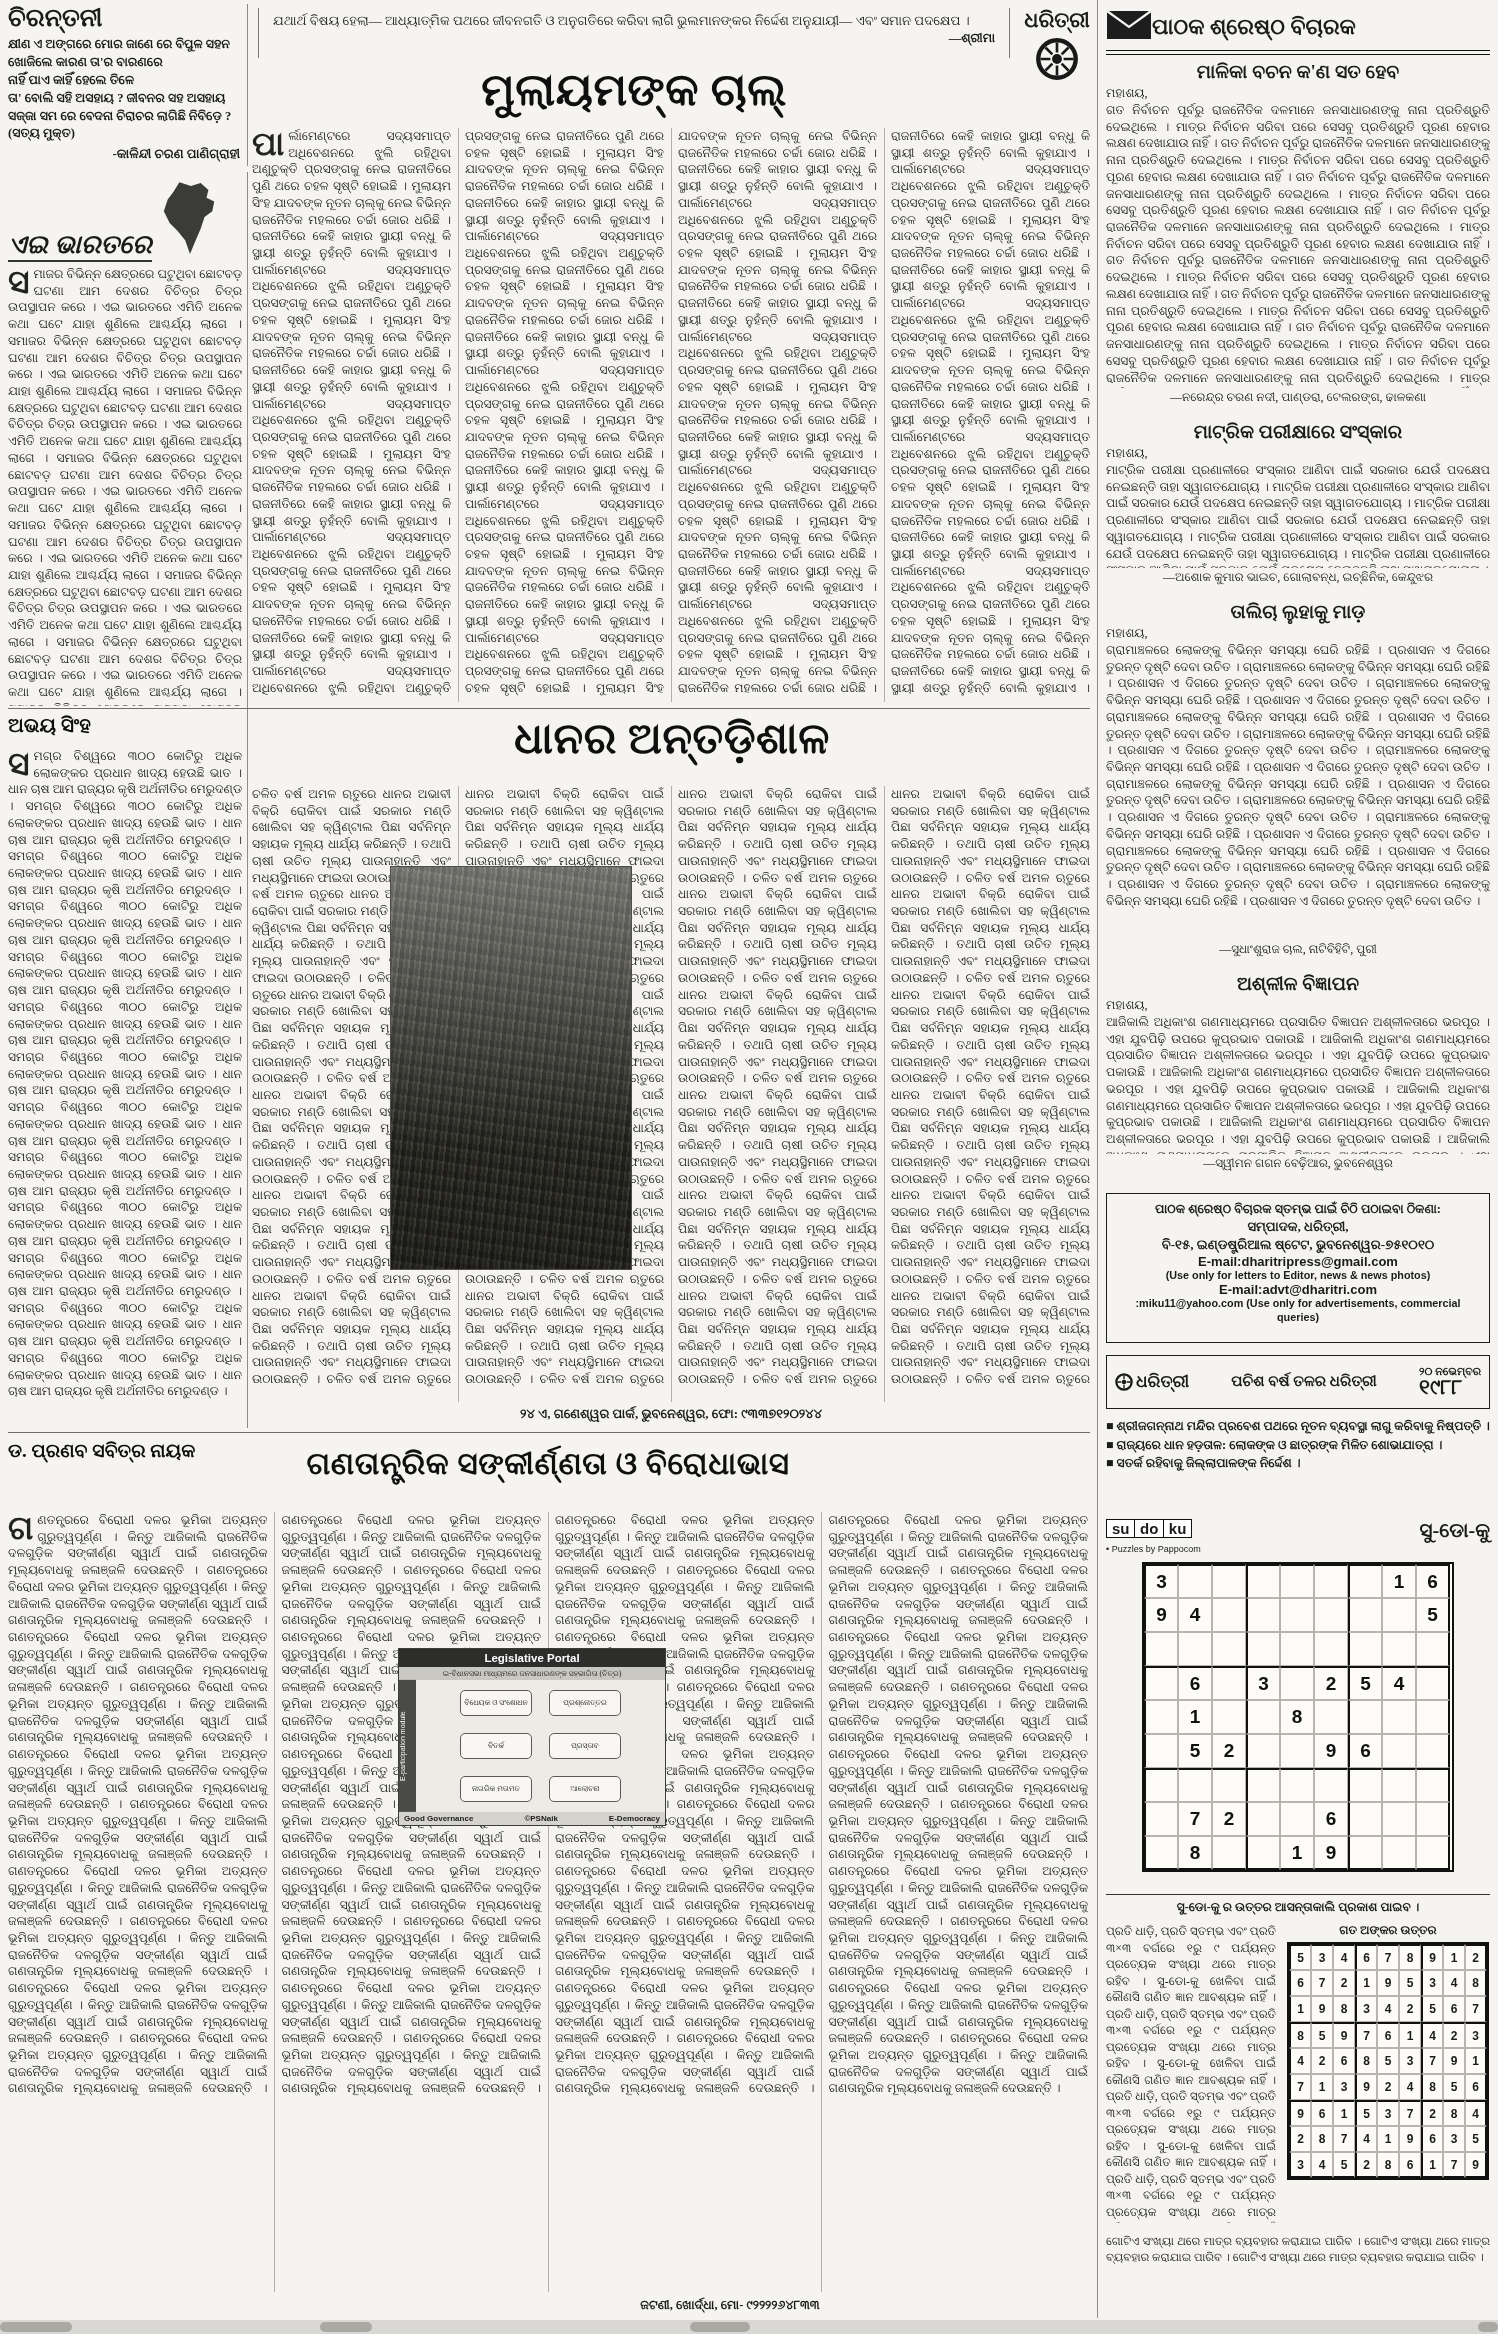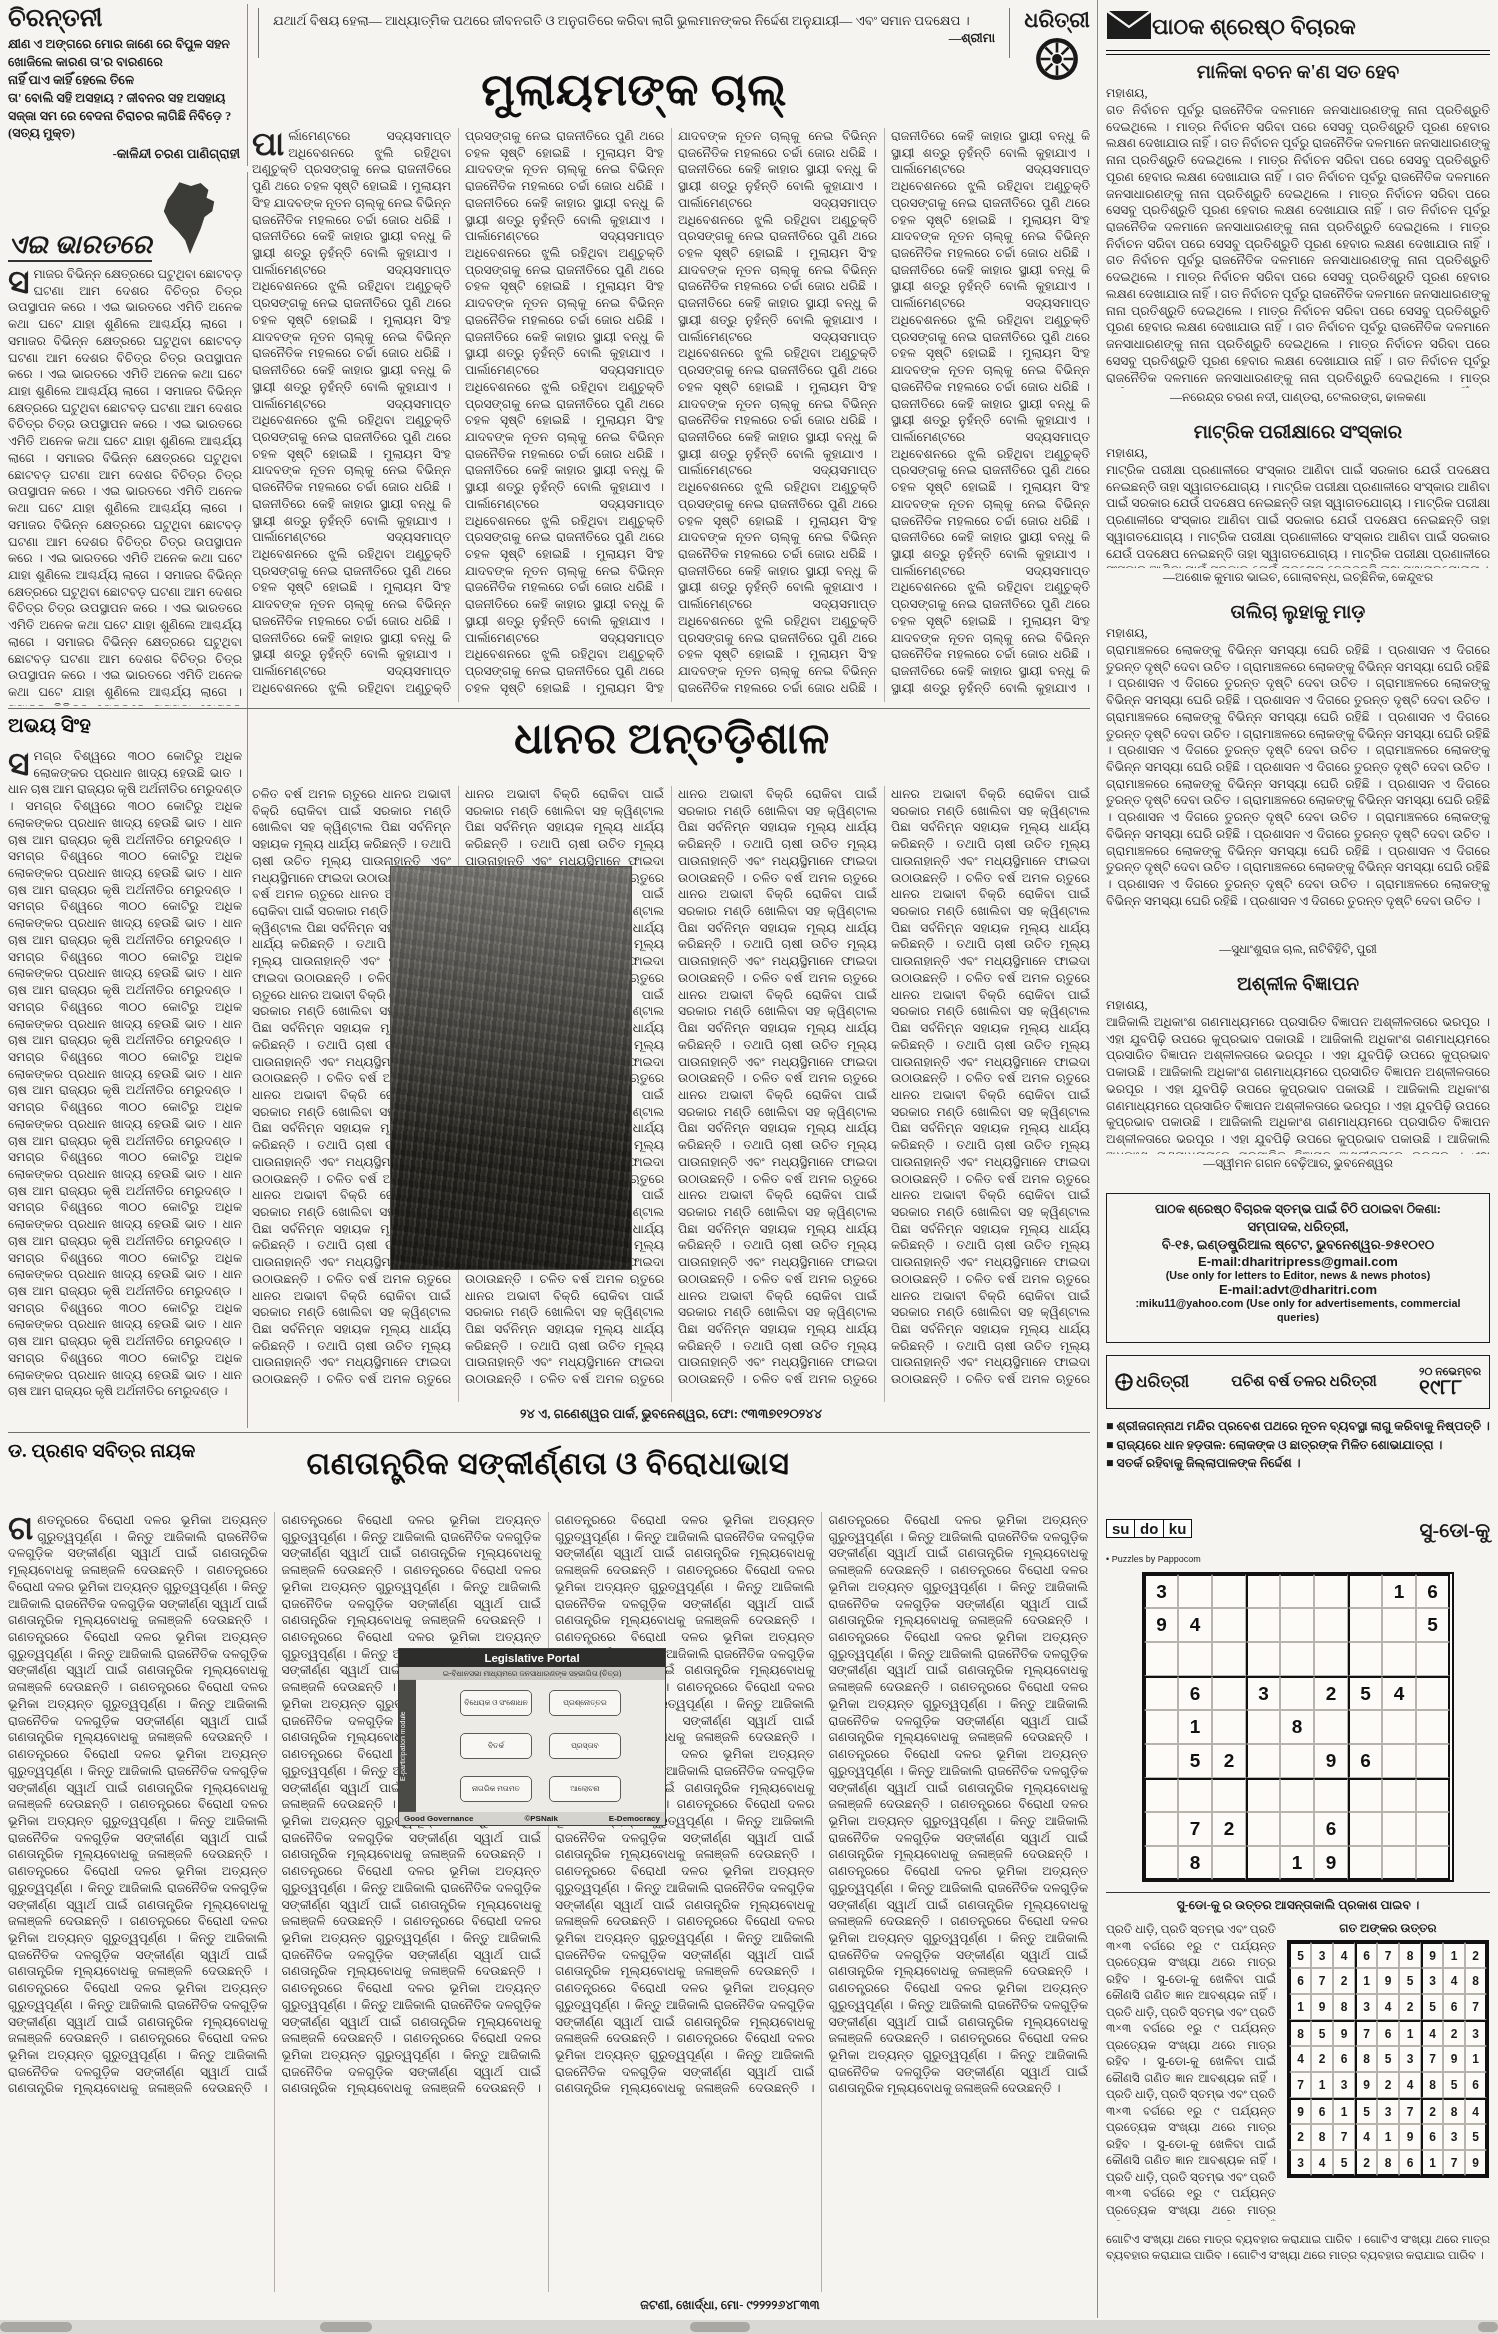--- a/index.html
+++ b/index.html
@@ -72,32 +72,32 @@
   .years-date-small{font-size:11px;font-weight:bold}
   .years-date-big{font-size:21px;font-weight:bold}
 
   .bullets{margin-top:8px;height:96px;overflow:hidden}
   .bullet-item{font-size:12.4px;font-weight:bold;line-height:1.5}
 
   .sudoku-wrap{margin-top:6px}
   .sudoku-header{display:flex;justify-content:space-between;align-items:flex-start}
   .sud-logo-row{display:flex}
   .sud-logo-part{border:1.5px solid #111;padding:0 5px;font-size:15px;font-weight:bold;font-family:"Liberation Sans",sans-serif;margin-right:-1.5px;background:#fff}
-  .sud-credit{font-size:9px;font-family:"Liberation Sans",sans-serif;margin-top:16px}
+  .sud-credit{font-size:9px;font-family:"Liberation Sans",sans-serif;margin-top:6px}
   .sud-title{font-size:20px;font-weight:bold}
   .sud-grid{width:312px;margin:8px auto 0;display:grid;grid-template-columns:repeat(9,34px);grid-auto-rows:34px;border:2.5px solid #111;background:#fcfbf7}
   .sud-cell{border:1px solid #b7b4ad;display:flex;align-items:center;justify-content:center;font-size:19px;font-weight:bold;font-family:"Liberation Sans",sans-serif;color:#111}
   .sol-grid{display:grid;grid-template-columns:repeat(9,22px);grid-auto-rows:26px;border:2px solid #111;background:#fcfbf7;width:202px}
   .sol-cell{border:1px solid #b7b4ad;display:flex;align-items:center;justify-content:center;font-size:12px;font-weight:bold;font-family:"Liberation Sans",sans-serif}
   .bl{border-left:2.5px solid #111 !important}
   .bt{border-top:2.5px solid #111 !important}
   .br{border-right:2.5px solid #111 !important}
   .bb{border-bottom:2.5px solid #111 !important}
 
-  .sud-note{border-top:1.2px solid #333;margin-top:10px;padding-top:5px;font-size:12.2px;font-weight:bold;text-align:center}
+  .sud-note{border-top:1.2px solid #333;margin-top:22px;padding-top:5px;font-size:12.2px;font-weight:bold;text-align:center}
   .solution-row{display:flex;gap:10px;margin-top:8px}
   .sol-instructions{width:170px;font-size:11.8px;line-height:1.4;text-align:justify;height:300px;overflow:hidden}
   .sol-right{flex:1;display:flex;flex-direction:column;align-items:center;gap:4px}
   .sol-label{font-size:12px;font-weight:bold}
   .sol-note2{margin-top:10px;font-size:11.5px;line-height:1.4;text-align:justify;height:56px;overflow:hidden}
 
   
   .portal{left:398px;top:1648px;width:268px;height:178px;border:1.2px solid #3c3c3a;background:#ecebe6;display:flex;flex-direction:column;overflow:hidden}
   .portal-title{background:#2d2d2b;color:#fff;font-size:11.5px;font-weight:bold;text-align:center;font-family:"Liberation Sans",sans-serif;padding:3px 0}
   .portal-sub{background:#c9c7c1;font-size:7.6px;text-align:center;padding:2px 3px;line-height:1.2}

